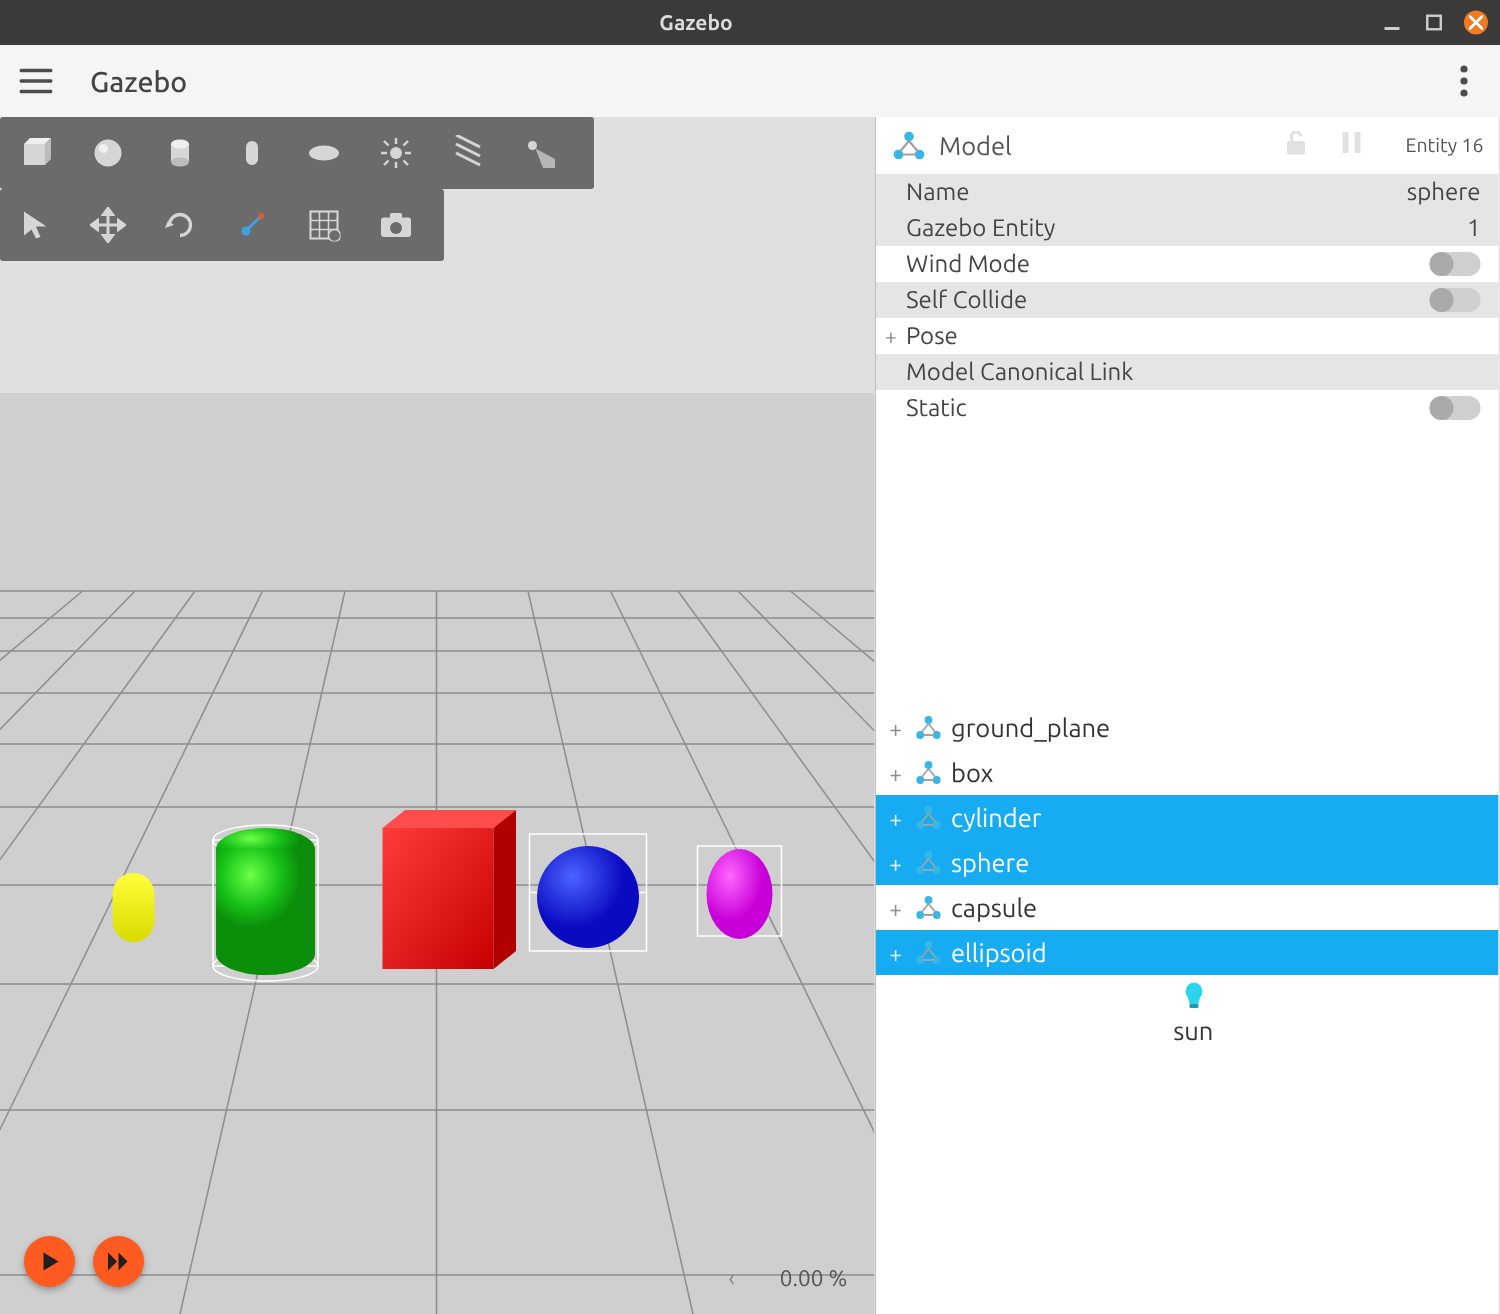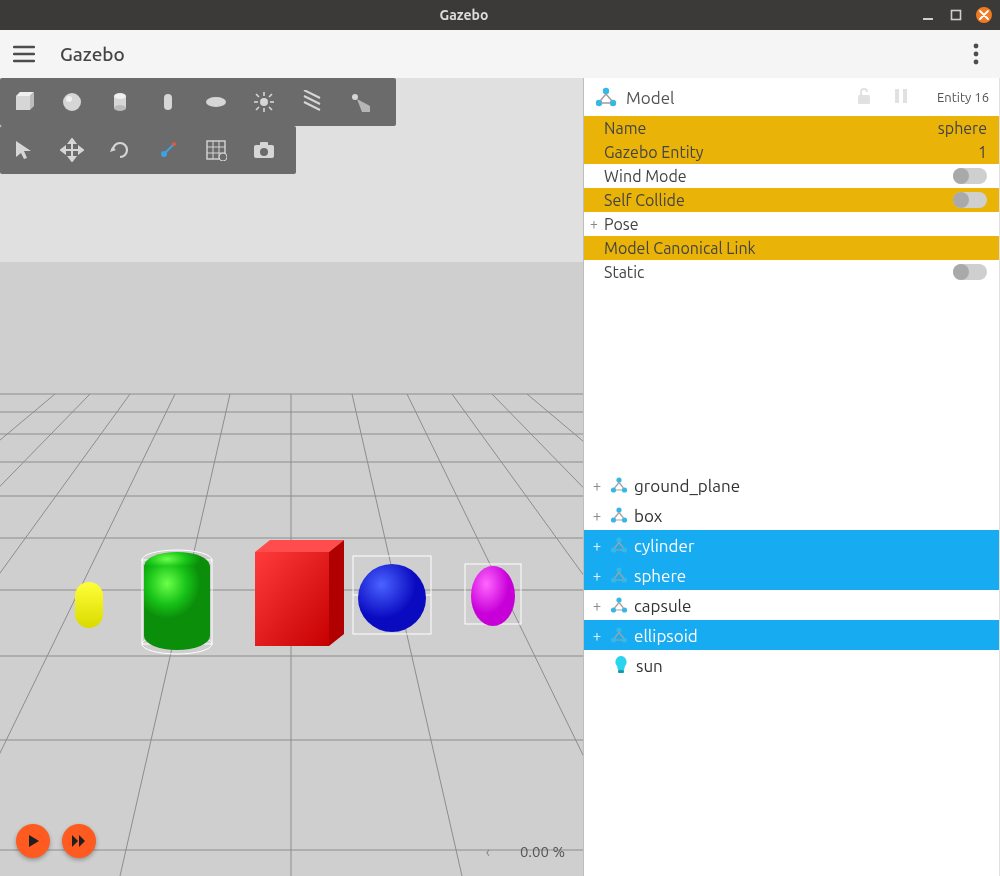--- a/index.html
+++ b/index.html
@@ -33,35 +33,35 @@
   .status-arrow { margin-right: 30px; color:#888;}
   
   .rpanel { width: 416px; height:100%; background:#fff; display:flex; flex-direction:column; border-left:1px solid #bdbdbd;gap:28px; }
   .inspector { border-bottom: none; }
   .insp-header { height:38px; display:flex; align-items:center; padding:0 10px; background:#fff; color:#545454;}
   .insp-header .model-icon { width:24px; height:24px; }
   .insp-header .label { font-size:17px; margin-left:8px; flex:1; }
   .insp-header .lock, .insp-header .pause { width:22px; opacity:.45; margin: 0 8px; }
   .insp-header .entity { font-size:13px; margin-left:14px; }
   .prop { display:flex; align-items:center; padding:2px 12px 2px 20px; font-size:16px; color:#444; min-height:24px;}
-  .prop.alt { background:#eab308; }
+  .prop.alt { background:#e5e5e5; }
   .prop .k { flex:1; }
   .prop .v { text-align:right; }
   .prop .expand { width:14px; margin-left:-14px; margin-right: 0px; color:#888; font-size:14px; }
   .toggle { width:34px; height:16px; border-radius:10px; background:#cfcfcf; position:relative; }
   .toggle::after { content:""; width:16px; height:16px; border-radius:50%; background:#a9a9a9; position:absolute; top:0; left:0; }
   .inspector-gap { flex: 0 0 130px; }
   
   .tree { flex:1; overflow:auto; font-size:17px; color:#333; }
   .node { display:flex; align-items:center; height:30px; padding-left:6px; gap:4px; }
   .node .twisty { width:14px; font-size:15px; color:#8c8c8c; text-align:center;}
   .node .icon { width:22px; height:22px; display:flex; align-items:center; justify-content:center;}
   .node.sel { background:#17abf2; color:#fff; }
   .node.sel .twisty { color: rgba(255,255,255,.85); }
-  .node.indent { padding-left: 8px; }
+  .node.indent { padding-left: 8px; flex-direction: column; }
 </style>
 </head>
 <body>
 
 <div class="titlebar">
   <div class="title">Gazebo</div>
   <div class="win-btns">
     <div class="win-btn">
       <svg width="12" height="12">
           <rect x="1" y="9" width="10" height="2" fill="#cfcfcf"></rect>

